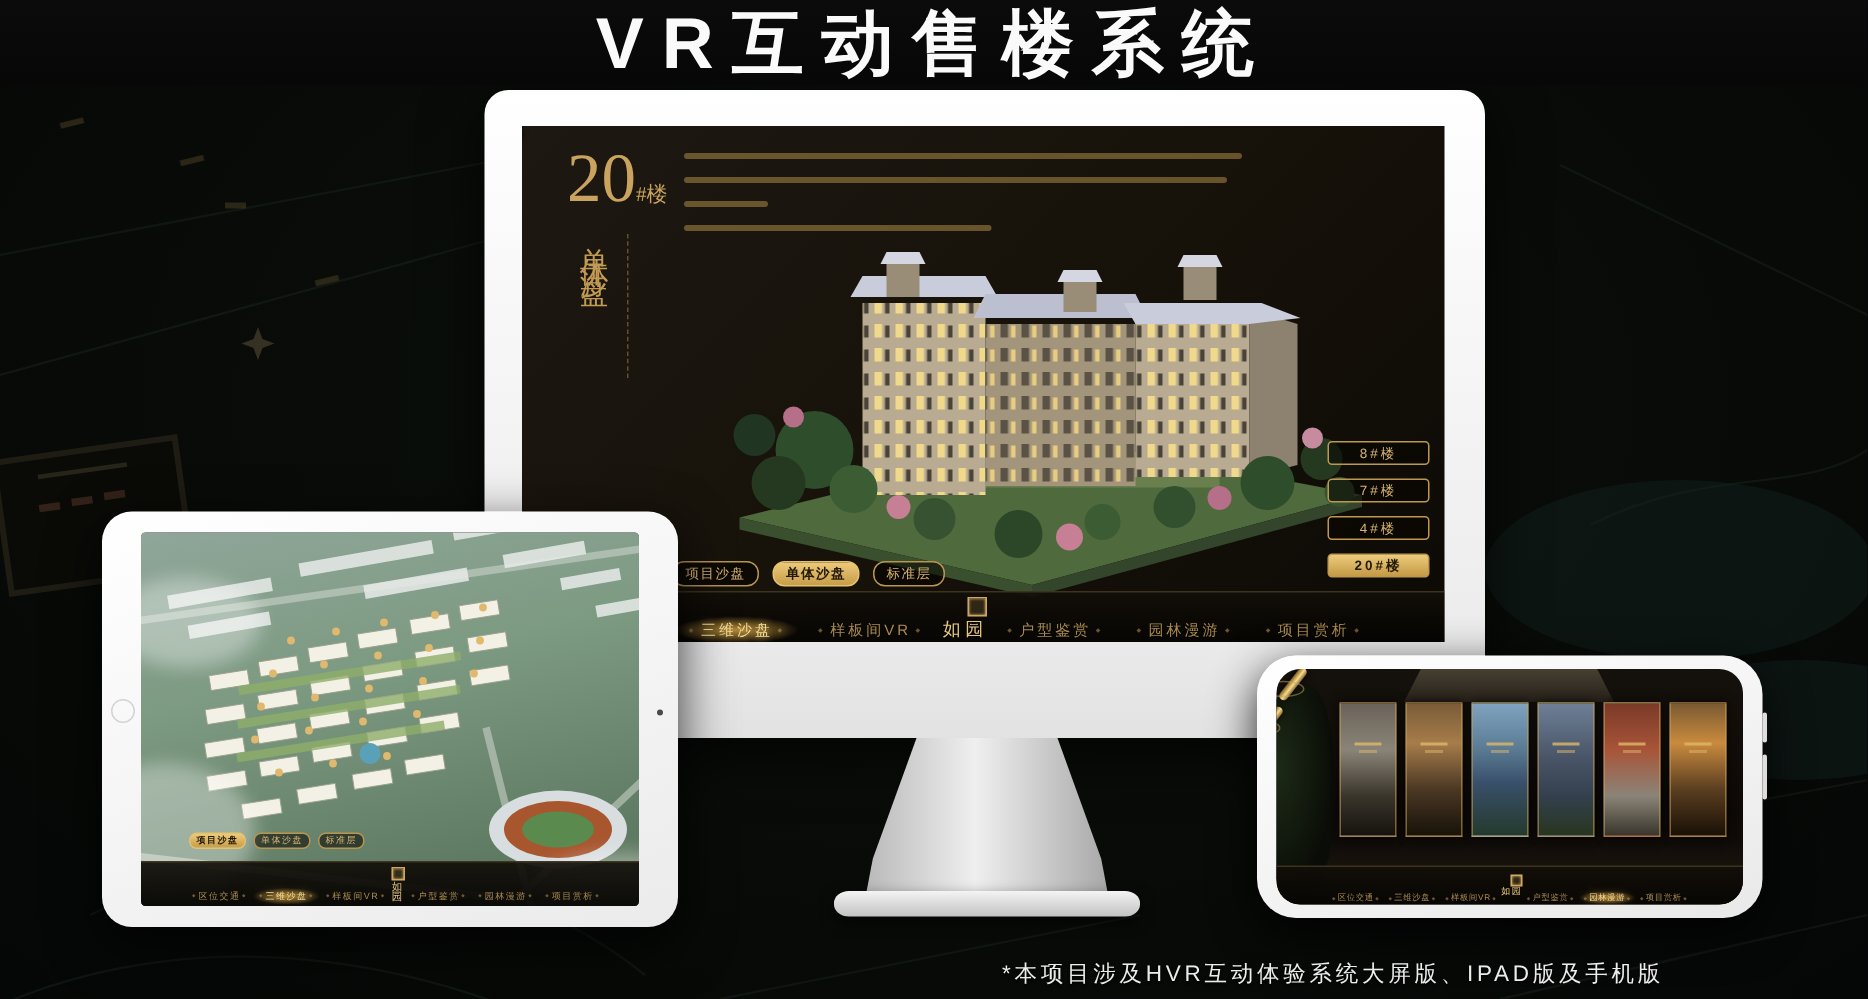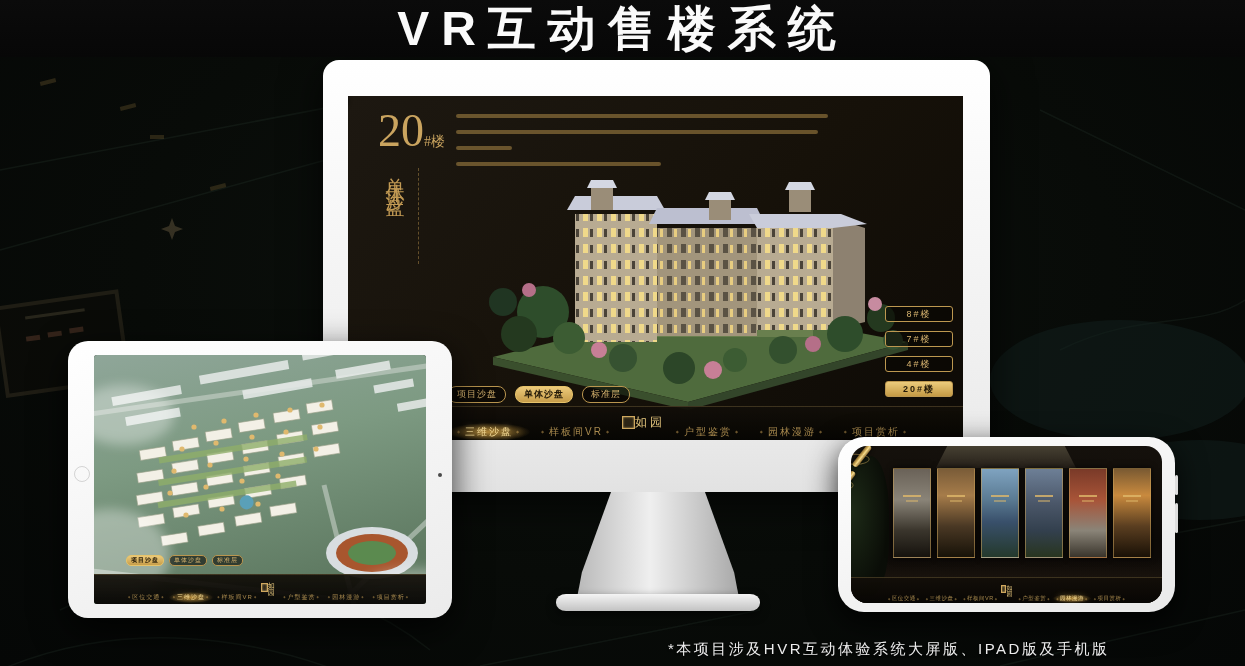--- a/index.html
+++ b/index.html
@@ -20,35 +20,35 @@
   .footnote{left:668px;top:640px;color:#ececec;font-size:15px;letter-spacing:2.5px;text-shadow:0 1px 2px #000;}
 
   
   .tab{border:1px solid #b9954e;color:#d8b470;background:rgba(5,4,2,.55);border-radius:8px;
        padding:1px 8px;font-size:9px;letter-spacing:1px;white-space:nowrap;}
   .tab.active{background:linear-gradient(180deg,#ecca7a,#c79d4a);color:#241a08;font-weight:bold;border-color:#e6c36a;}
   .menu-item{color:#a98a4e;font-size:10px;letter-spacing:2px;white-space:nowrap;position:relative;padding:2px 6px;margin-top:16px;}
   .menu-item::before,.menu-item::after{content:"◆";font-size:4px;color:rgba(190,150,80,.55);vertical-align:middle;margin:0 3px;}
   .menu-item.active{color:#f6dc96;text-shadow:0 0 6px rgba(240,200,110,.9);
        background:radial-gradient(ellipse at center,rgba(196,148,58,.85) 0%,rgba(196,148,58,0) 72%);border-radius:50%;}
-  .logo-block{display:flex;align-items:flex-start;line-height:1;}
+  .logo-block{display:flex;flex-direction:column;align-items:flex-end;line-height:1;}
   .seal{border:1px solid #cfa75d;background:rgba(201,163,96,.18);box-shadow:inset 0 0 2px #e9c87b;}
   .logo-name{font-family:"Liberation Serif",serif;color:#e7c87e;}
   .menubar{background:linear-gradient(180deg,rgba(18,14,8,.92),rgba(6,5,3,.96));
            border-top:1px solid rgba(200,170,100,.28);display:flex;align-items:center;}
   .scroll-icon{background:linear-gradient(90deg,#7a5c26 0%,#e8c46c 45%,#f4dc92 55%,#8a682c 100%);
                border-radius:5px;transform:rotate(38deg);position:relative;box-shadow:0 0 4px rgba(0,0,0,.8);}
   .scroll-icon::after{content:"";position:absolute;left:-14px;top:55%;width:26px;height:9px;
                border:1px solid rgba(200,165,90,.5);border-radius:50%;transform:rotate(-38deg);}
 
   
   .monitor-frame{left:323px;top:60px;width:667px;height:432px;border-radius:16px;
       background:linear-gradient(180deg,#ffffff,#ededed 80%,#e2e2e2);
       box-shadow:0 10px 40px rgba(0,0,0,.75);}
-  .monitor-screen{left:25px;top:36px;width:615px;height:344px;background:
+  .monitor-screen{left:25px;top:24px;width:615px;height:344px;background:
       linear-gradient(135deg,#1d1811 0%,#161109 55%,#0d0a06 100%);overflow:hidden;}
   .monitor-neck{left:577px;top:492px;width:162px;height:106px;
       background:linear-gradient(90deg,#b9b9b9,#efefef 45%,#cfcfcf 70%,#a8a8a8);
       clip-path:polygon(21% 0%,79% 0%,97% 76%,100% 100%,0% 100%,3% 76%);}
   .monitor-base{left:556px;top:594px;width:204px;height:17px;border-radius:10px/8px;
       background:linear-gradient(180deg,#f4f4f4,#c2c2c2);box-shadow:0 4px 10px rgba(0,0,0,.6);}
 
   .headline-number{font-family:"Liberation Serif",serif;color:#caa45f;font-size:46px;line-height:1;}
   .headline-suffix{font-family:"Liberation Serif",serif;color:#caa45f;font-size:14px;}
   .headline-vertical{writing-mode:vertical-rl;font-family:"Liberation Serif",serif;color:#c29a54;

